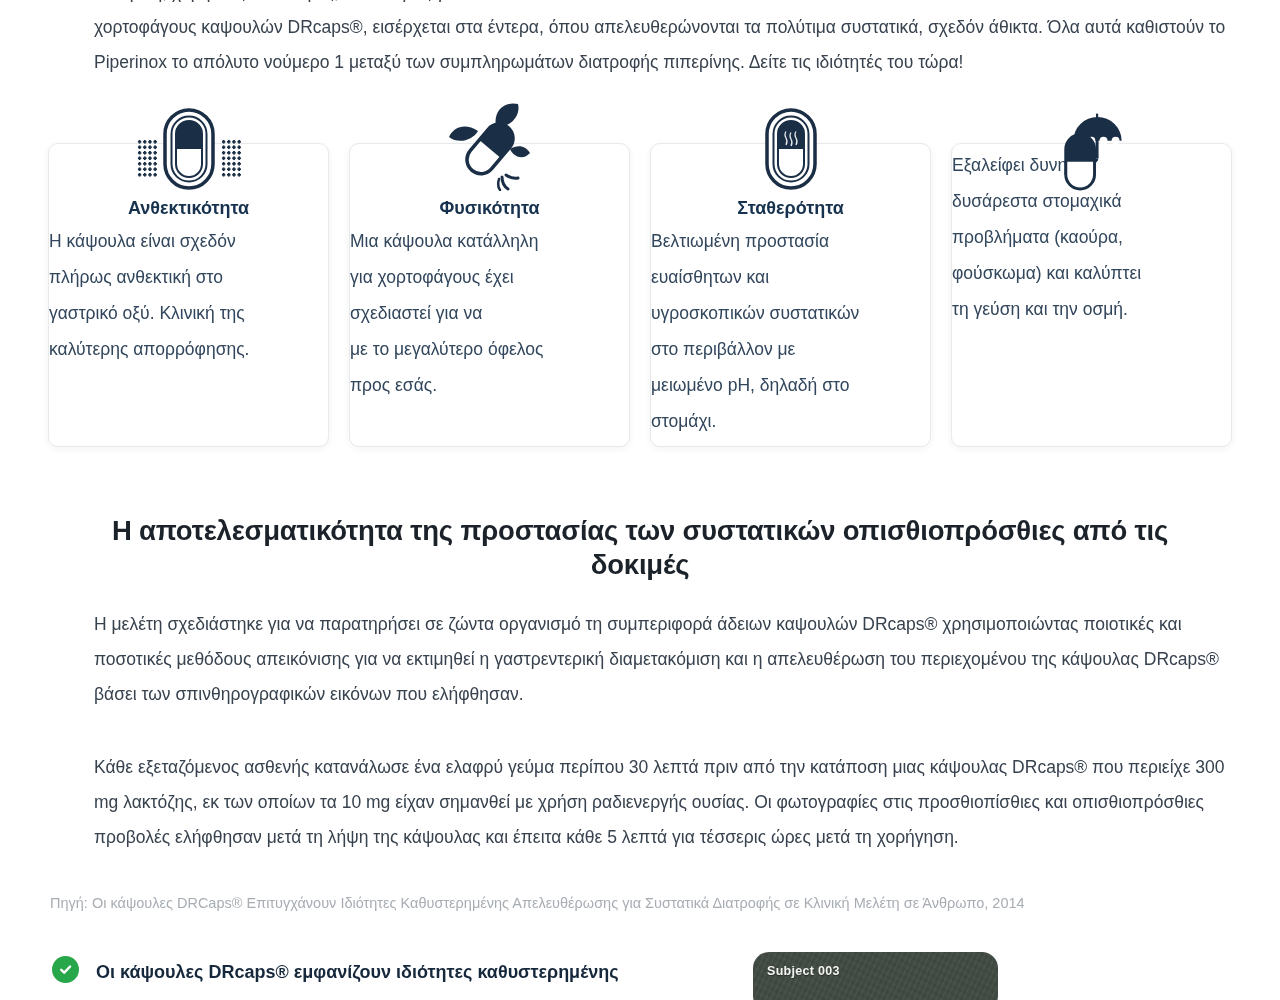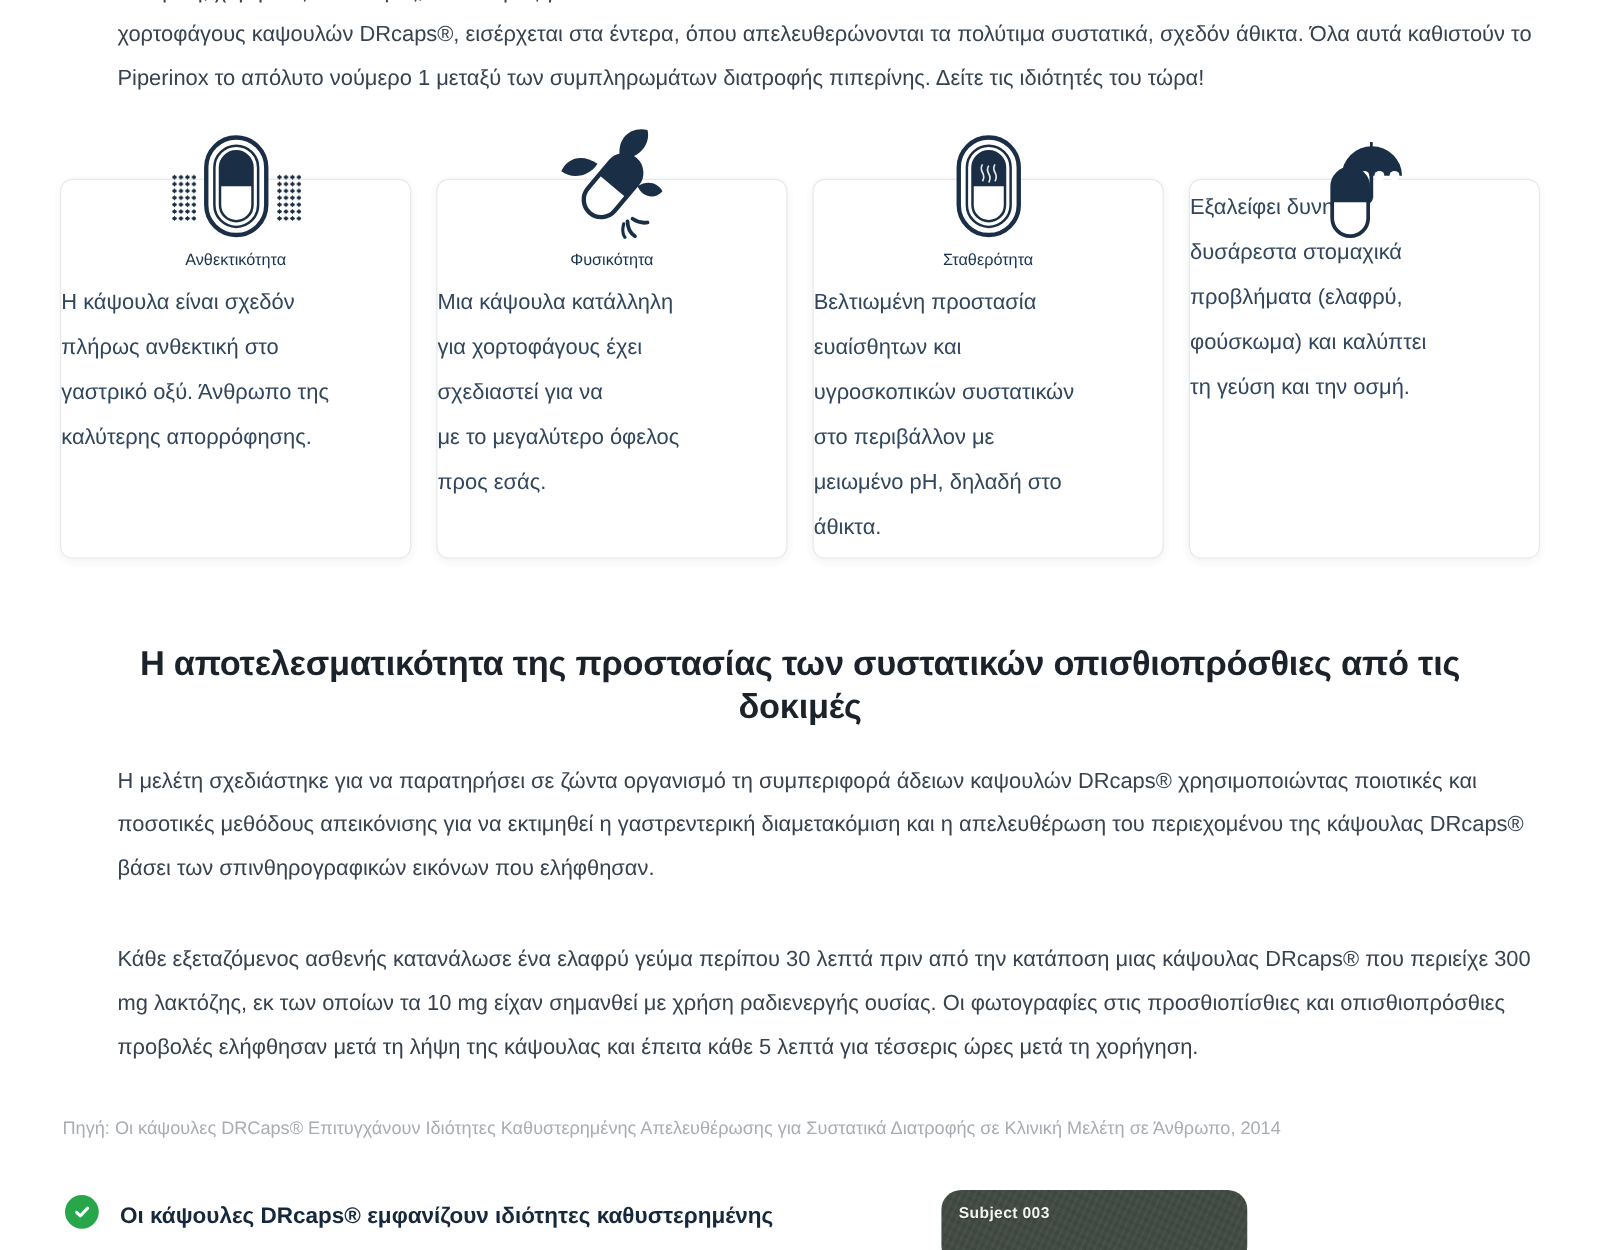--- a/index.html
+++ b/index.html
@@ -25,21 +25,21 @@
     position: absolute; top: -37px; left: 50%; transform: translateX(-50%);
     height: 84px; display: flex; align-items: flex-end; justify-content: center; gap: 5px;
   }
   .dots {
     width: 20px; height: 38px; margin-bottom: 14px;
     background-image: radial-gradient(circle, #1a2e45 1.55px, transparent 1.75px);
     background-size: 5.2px 5.5px;
   }
   .card-title {
     margin-top: 52px; text-align: center;
-    font-size: 13px; font-weight: 400; color: #17324e; line-height: 24px;
+    font-size: 18px; font-weight: 700; color: #17324e; line-height: 24px;
   }
   .card-body { margin-top: 3px; }
   .card-line { font-size: 17.5px; line-height: 36px; color: #31465c; }
   
   .section-heading {
     position: absolute; left: 50px; right: 50px; top: 514px;
     text-align: center; font-size: 27.5px; font-weight: 700;
     line-height: 34px; color: #1b222a; letter-spacing: -0.2px;
   }
   
@@ -92,21 +92,21 @@
       <rect x="9.5" y="9.5" width="35" height="65" rx="17.5" fill="#ffffff" stroke="#1a2e45" stroke-width="2"></rect>
       <rect x="14" y="14" width="26" height="56" rx="13" fill="#ffffff" stroke="#1a2e45" stroke-width="2"></rect>
       <path d="M14,42 V27 A13,13 0 0 1 40,27 V42 Z" fill="#1a2e45"></path>
     </svg>
     <div class="dots"></div>
   </div>
   <div class="card-title">Ανθεκτικότητα</div>
   <div class="card-body">
     <div class="card-line">Η κάψουλα είναι σχεδόν</div>
     <div class="card-line">πλήρως ανθεκτική στο</div>
-    <div class="card-line">γαστρικό οξύ. Άνθρωπο της</div>
+    <div class="card-line">γαστρικό οξύ. Κλινική της</div>
     <div class="card-line">καλύτερης απορρόφησης.</div>
   </div>
 </div>
 
 <div class="card card2">
   <div class="icon-wrap">
     <svg width="92" height="90" viewBox="0 0 92 90">
       <g transform="rotate(40 46 48)">
         <rect x="32" y="20" width="28" height="56" rx="14" fill="#ffffff" stroke="#1a2e45" stroke-width="3.5"></rect>
         <path d="M32,48 V34 A14,14 0 0 1 60,34 V48 Z" fill="#1a2e45"></path>
@@ -141,21 +141,21 @@
       <path d="M32,38 q2,-3.5 0,-7 q-2,-3.5 0,-6.5" stroke="#ffffff" stroke-width="1.3" fill="none" opacity="0.9"></path>
     </svg>
   </div>
   <div class="card-title">Σταθερότητα</div>
   <div class="card-body">
     <div class="card-line">Βελτιωμένη προστασία</div>
     <div class="card-line">ευαίσθητων και</div>
     <div class="card-line">υγροσκοπικών συστατικών</div>
     <div class="card-line">στο περιβάλλον με</div>
     <div class="card-line">μειωμένο pH, δηλαδή στο</div>
-    <div class="card-line">άθικτα.</div>
+    <div class="card-line">στομάχι.</div>
   </div>
 </div>
 
 <div class="card card4">
   <div class="icon-wrap">
     <svg width="66" height="82" viewBox="0 0 78 96">
       <rect x="43.7" y="5" width="2.6" height="8" fill="#1a2e45"></rect>
       <path d="M17,37 A28.5,28 0 0 1 74,37 Z" fill="#1a2e45"></path>
       <circle cx="24.1" cy="37" r="4.7" fill="#ffffff"></circle>
       <circle cx="38.3" cy="37" r="4.7" fill="#ffffff"></circle>
@@ -163,21 +163,21 @@
       <circle cx="66.9" cy="37" r="4.7" fill="#ffffff"></circle>
       <path d="M45,36 V58" stroke="#1a2e45" stroke-width="3.5"></path>
       <path d="M45,58 a5,4.5 0 0 1 -10,0" stroke="#1a2e45" stroke-width="3" fill="none"></path>
       <rect x="8" y="30" width="34" height="64" rx="17" fill="#ffffff" stroke="#1a2e45" stroke-width="3.5"></rect>
       <path d="M8,62 V47 A17,17 0 0 1 42,47 V62 Z" fill="#1a2e45"></path>
     </svg>
   </div>
   <div class="card-body">
     <div class="card-line">Εξαλείφει δυνητικά</div>
     <div class="card-line">δυσάρεστα στομαχικά</div>
-    <div class="card-line">προβλήματα (ελαφρύ,</div>
+    <div class="card-line">προβλήματα (καούρα,</div>
     <div class="card-line">φούσκωμα) και καλύπτει</div>
     <div class="card-line">τη γεύση και την οσμή.</div>
   </div>
 </div>
 
 <div class="section-heading">
   <div>Η αποτελεσματικότητα της προστασίας των συστατικών οπισθιοπρόσθιες από τις</div>
   <div>δοκιμές</div>
 </div>
 

